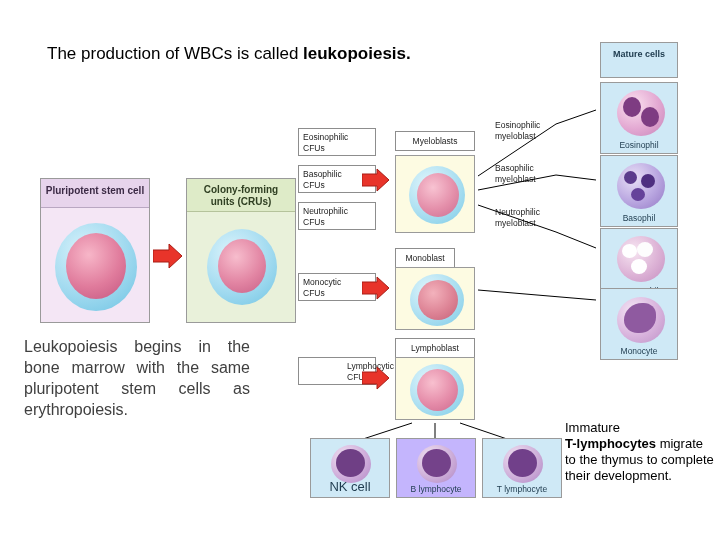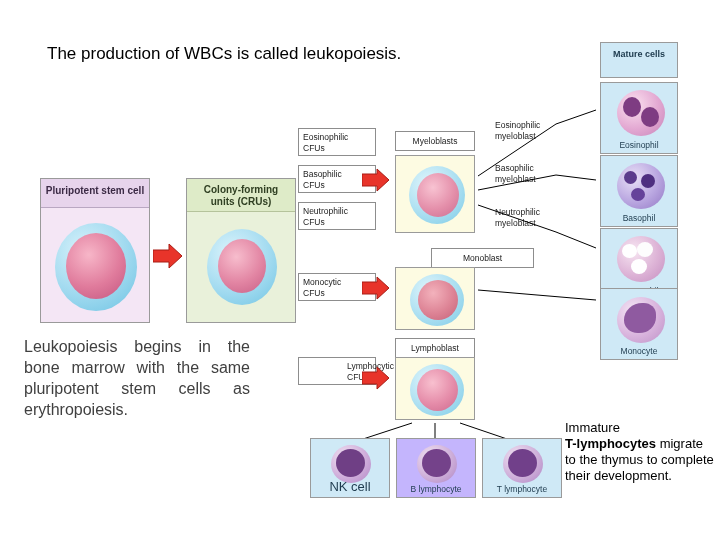--- a/index.html
+++ b/index.html
@@ -22,21 +22,21 @@
   .abs { position: absolute; }
 
   
   .headline {
     left: 47px;
     top: 44px;
     font-size: 17px;
     color: #000;
     white-space: nowrap;
   }
-  .headline b { font-weight: normal; }
+  .headline b { font-weight: bold; }
 
   
   .body-para {
     left: 24px;
     top: 336px;
     width: 226px;
     font-size: 16px;
     line-height: 21px;
     color: #404040;
     text-align: justify;
@@ -170,21 +170,21 @@
     <div class="blob" style="left:13px; top:10px; width:56px; height:58px; background:radial-gradient(circle at 35% 32%, #e1f6fc 0%, #abdff1 55%, #7ccae6 100%);"></div>
     <div class="blob" style="left:21px; top:17px; width:42px; height:44px; background:radial-gradient(circle at 38% 33%, #f8c3d2 0%, #e48faa 55%, #cb6c90 100%);"></div>
   </div>
 
   <div class="abs rarrow" style="left:362px; top:168px;">
     <svg width="28" height="24" viewBox="0 0 28 24">
       <polygon points="0,6 15,6 15,1 27,12 15,23 15,18 0,18" fill="#e8342a" stroke="#a81c14" stroke-width="1"></polygon>
     </svg>
   </div>
 
-  <div class="abs lbox center" style="left:395px; top:248px; width:103px; height:20px;margin-left:36px;">
+  <div class="abs lbox center" style="left:395px; top:248px; width:60px; height:20px;">
     <span>Monoblast</span>
   </div>
   <div class="abs panel" style="left:395px; top:267px; width:80px; height:63px; background:#fdfbe2;">
     <div class="blob" style="left:14px; top:6px; width:54px; height:52px; background:radial-gradient(circle at 35% 32%, #e1f6fc 0%, #abdff1 55%, #7ccae6 100%);"></div>
     <div class="blob" style="left:22px; top:12px; width:40px; height:40px; background:radial-gradient(circle at 38% 33%, #f3b2bc 0%, #dd8395 55%, #c46178 100%);"></div>
   </div>
   <div class="abs rarrow" style="left:362px; top:276px;">
     <svg width="28" height="24" viewBox="0 0 28 24">
       <polygon points="0,6 15,6 15,1 27,12 15,23 15,18 0,18" fill="#e8342a" stroke="#a81c14" stroke-width="1"></polygon>
     </svg>

